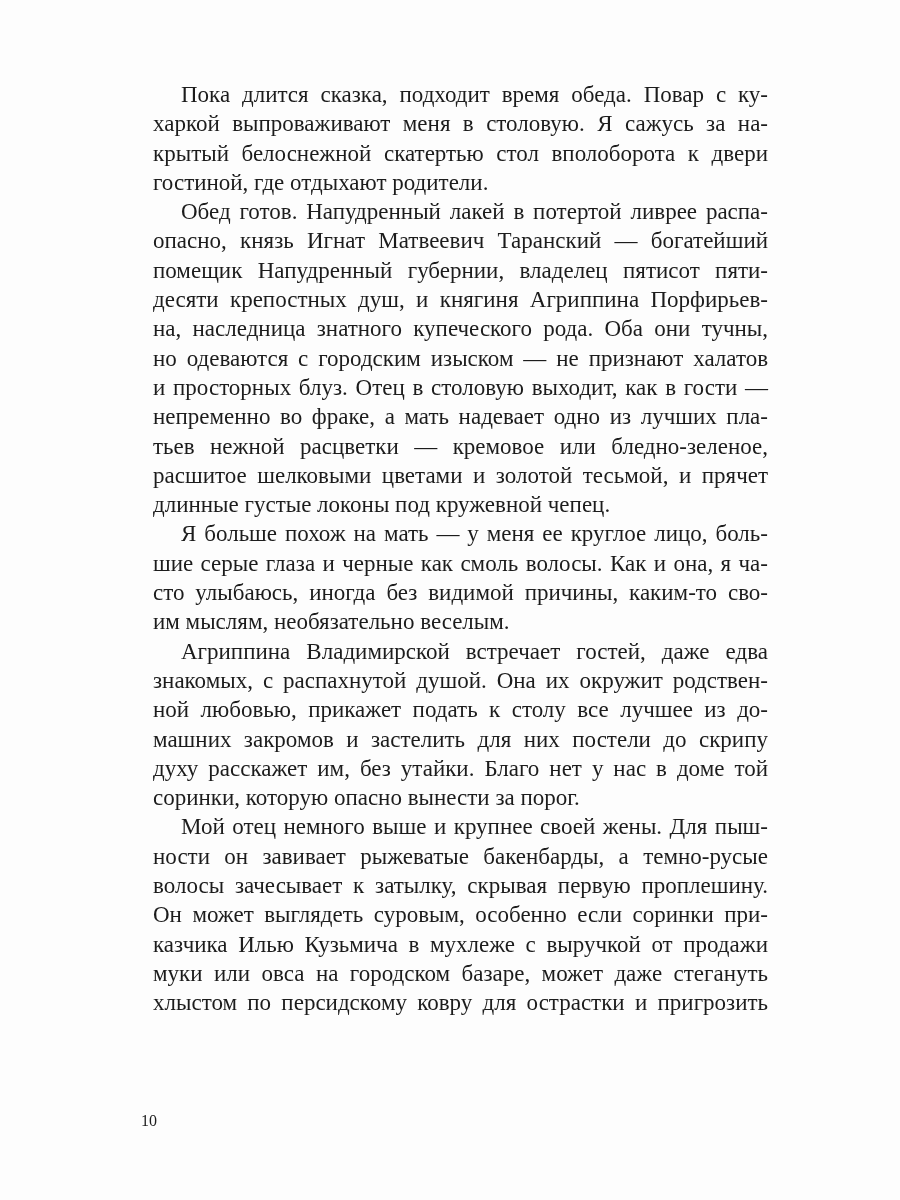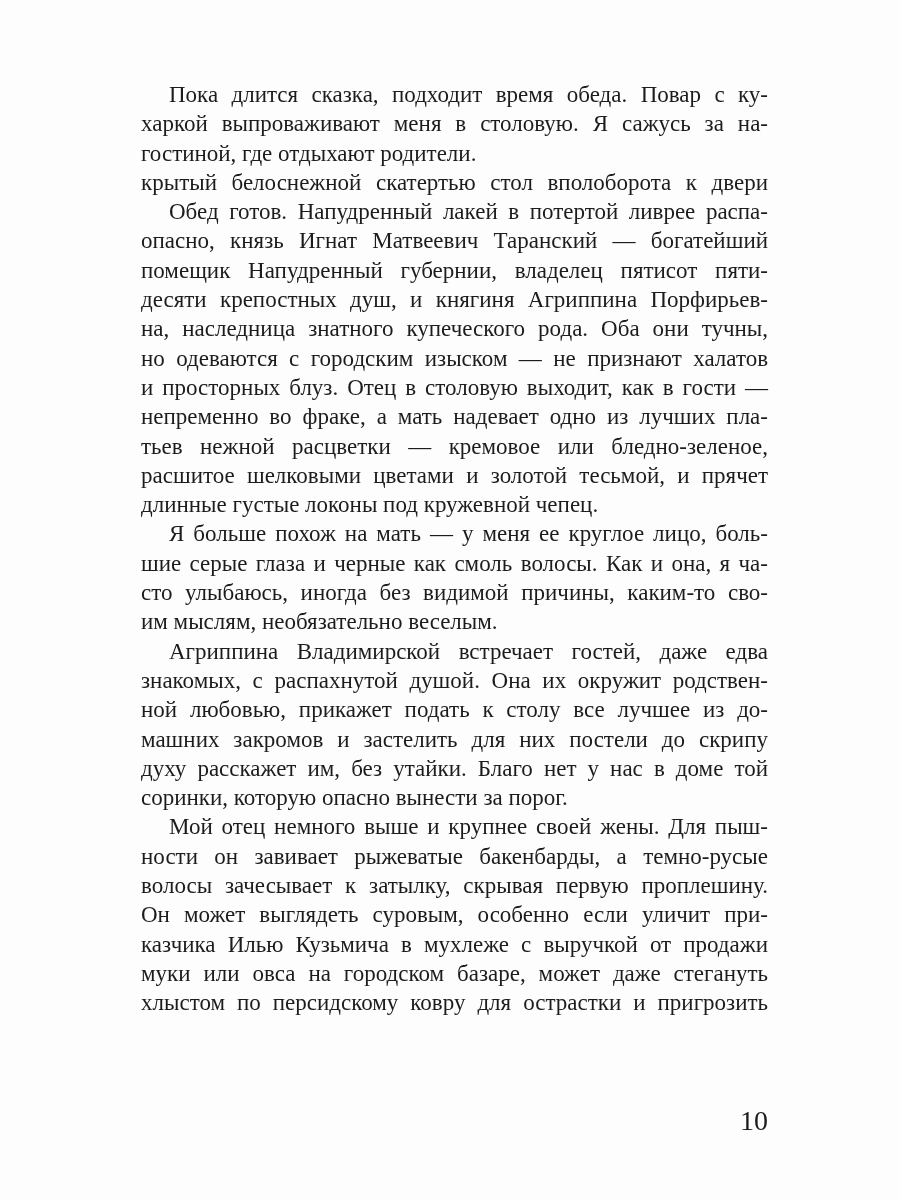--- a/index.html
+++ b/index.html
@@ -22,48 +22,49 @@
     top: 80px;
     width: 627px;
     font-size: 23px;
   }
   .line {
     height: 29.3px;
     line-height: 29.3px;
     text-align: justify;
     text-align-last: justify;
     white-space: normal;
+    margin-left: 12px;
   }
   .line.indent {
     text-indent: 28px;
   }
   .line.final {
     text-align-last: left;
   }
   .page-number {
     position: absolute;
     left: 141px;
     top: 1106px;
     width: 627px;
     height: 30px;
     line-height: 30px;
-    text-align: right;
-    font-size: 28px;
+    text-align: left;
+    font-size: 16px;
     color: #1c1c1c;
   }
 </style>
 </head>
 <body>
 
 <div class="page">
   <div class="text-block" id="text-block">
       <div class="line indent">Пока длится сказка, подходит время обеда. Повар с ку-</div>
       <div class="line">харкой выпроваживают меня в столовую. Я сажусь за на-</div>
+      <div class="line">крытый белоснежной скатертью стол вполоборота к двери</div>
       <div class="line final">гостиной, где отдыхают родители.</div>
-      <div class="line">крытый белоснежной скатертью стол вполоборота к двери</div>
       <div class="line indent">Обед готов. Напудренный лакей в потертой ливрее распа-</div>
       <div class="line">опасно, князь Игнат Матвеевич Таранский — богатейший</div>
       <div class="line">помещик Напудренный губернии, владелец пятисот пяти-</div>
       <div class="line">десяти крепостных душ, и княгиня Агриппина Порфирьев-</div>
       <div class="line">на, наследница знатного купеческого рода. Оба они тучны,</div>
       <div class="line">но одеваются с городским изыском — не признают халатов</div>
       <div class="line">и просторных блуз. Отец в столовую выходит, как в гости —</div>
       <div class="line">непременно во фраке, а мать надевает одно из лучших пла-</div>
       <div class="line">тьев нежной расцветки — кремовое или бледно-зеленое,</div>
       <div class="line">расшитое шелковыми цветами и золотой тесьмой, и прячет</div>
@@ -74,19 +75,19 @@
       <div class="line final">им мыслям, необязательно веселым.</div>
       <div class="line indent">Агриппина Владимирской встречает гостей, даже едва</div>
       <div class="line">знакомых, с распахнутой душой. Она их окружит родствен-</div>
       <div class="line">ной любовью, прикажет подать к столу все лучшее из до-</div>
       <div class="line">машних закромов и застелить для них постели до скрипу</div>
       <div class="line">духу расскажет им, без утайки. Благо нет у нас в доме той</div>
       <div class="line final">соринки, которую опасно вынести за порог.</div>
       <div class="line indent">Мой отец немного выше и крупнее своей жены. Для пыш-</div>
       <div class="line">ности он завивает рыжеватые бакенбарды, а темно-русые</div>
       <div class="line">волосы зачесывает к затылку, скрывая первую проплешину.</div>
-      <div class="line">Он может выглядеть суровым, особенно если уличит при-</div>
+      <div class="line">Он может выглядеть суровым, особенно если соринки при-</div>
       <div class="line">казчика Илью Кузьмича в мухлеже с выручкой от продажи</div>
       <div class="line">муки или овса на городском базаре, может даже стегануть</div>
       <div class="line">хлыстом по персидскому ковру для острастки и пригрозить</div>
     </div>
   <div class="page-number">10</div>
 </div>
 
 </body></html>

